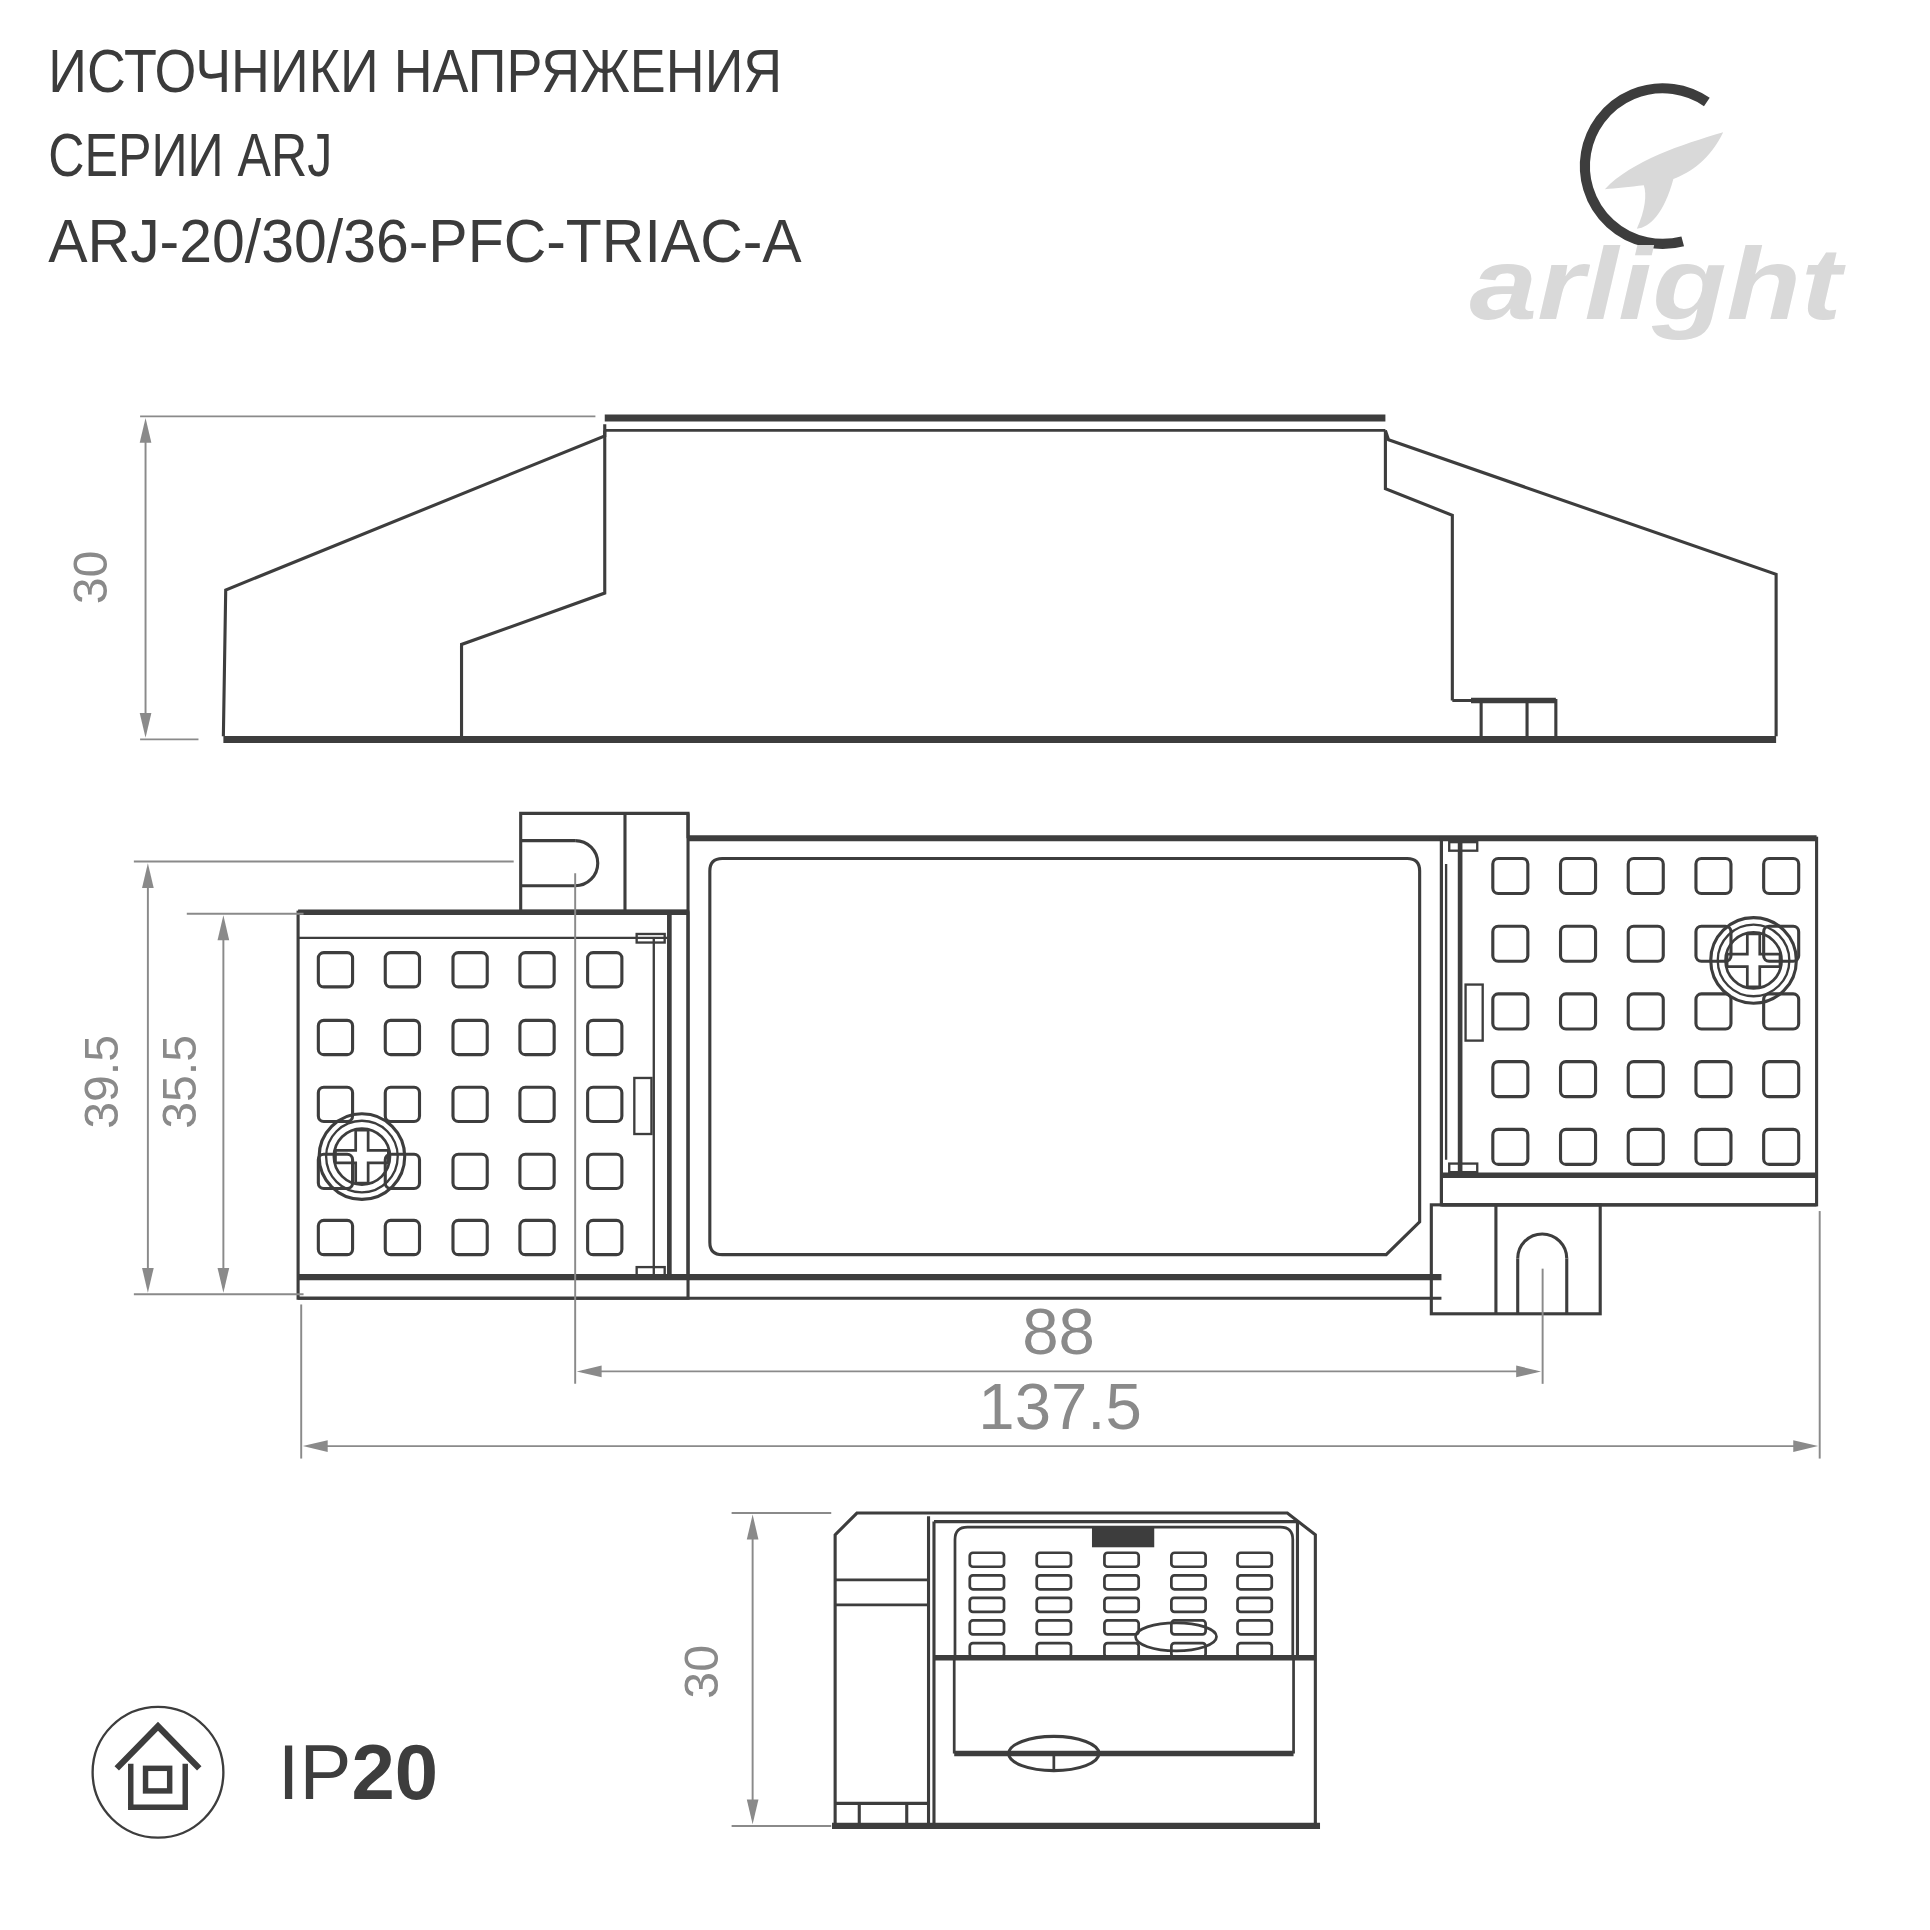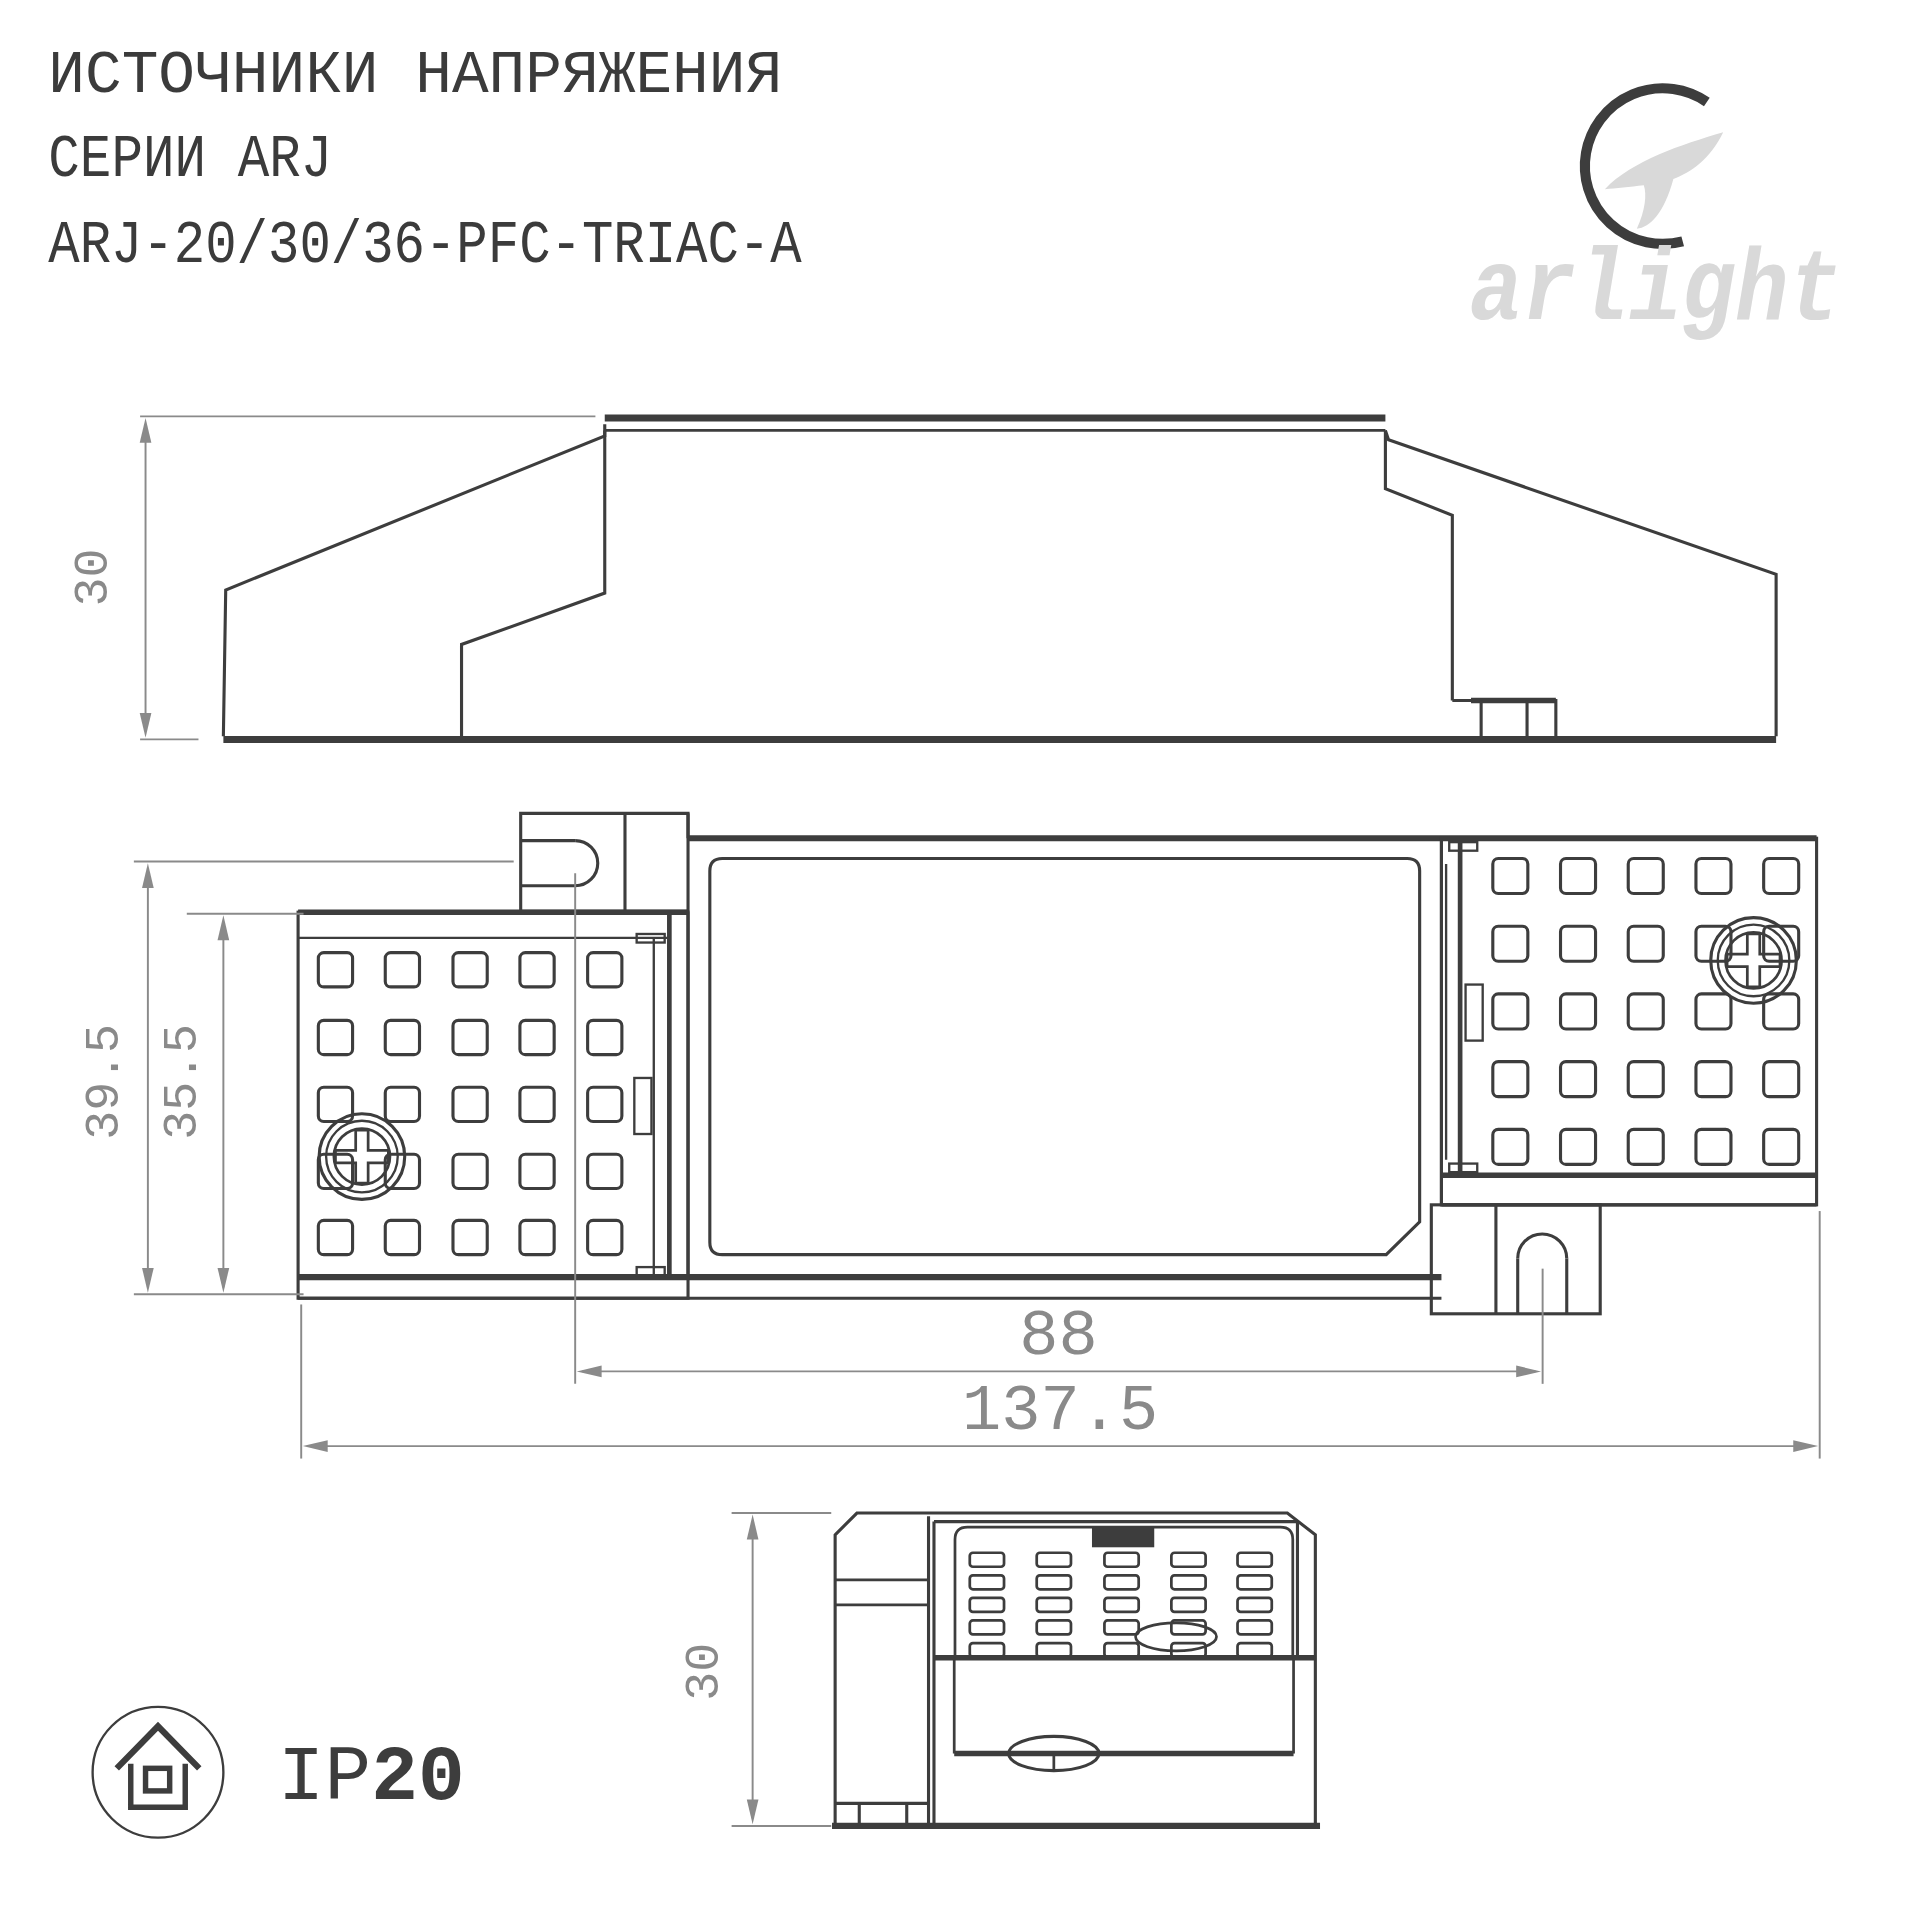--- a/index.html
+++ b/index.html
@@ -1,21 +1,21 @@
 <!DOCTYPE html>
 <html style="font-size:12.5px"><head>
 <meta charset="utf-8">
 <style>
   html,body{margin:0;padding:0;background:#ffffff;}
   .canvas{
     position:relative;
     width:1931px;height:1931px;
     background:#ffffff;
     overflow:hidden;
-    font-family:Liberation Mono, monospace;
+    font-family:Liberation Sans, sans-serif;
   }
   svg{position:absolute;left:0;top:0;}
   .ln{stroke:#3d3d3d;fill:none;stroke-linecap:butt;stroke-linejoin:miter;}
   .dim{stroke:#8a8a8a;fill:none;stroke-width:2.5;}
   .dimtxt{fill:#8a8a8a;}
   .arrow{fill:#8a8a8a;stroke:none;}
   .title-text{fill:#3b3b3b;font-weight:400;}
   .logo-shape{fill:#d9d9d9;}
   .ip-txt{fill:#3d3d3d;}
 </style>

